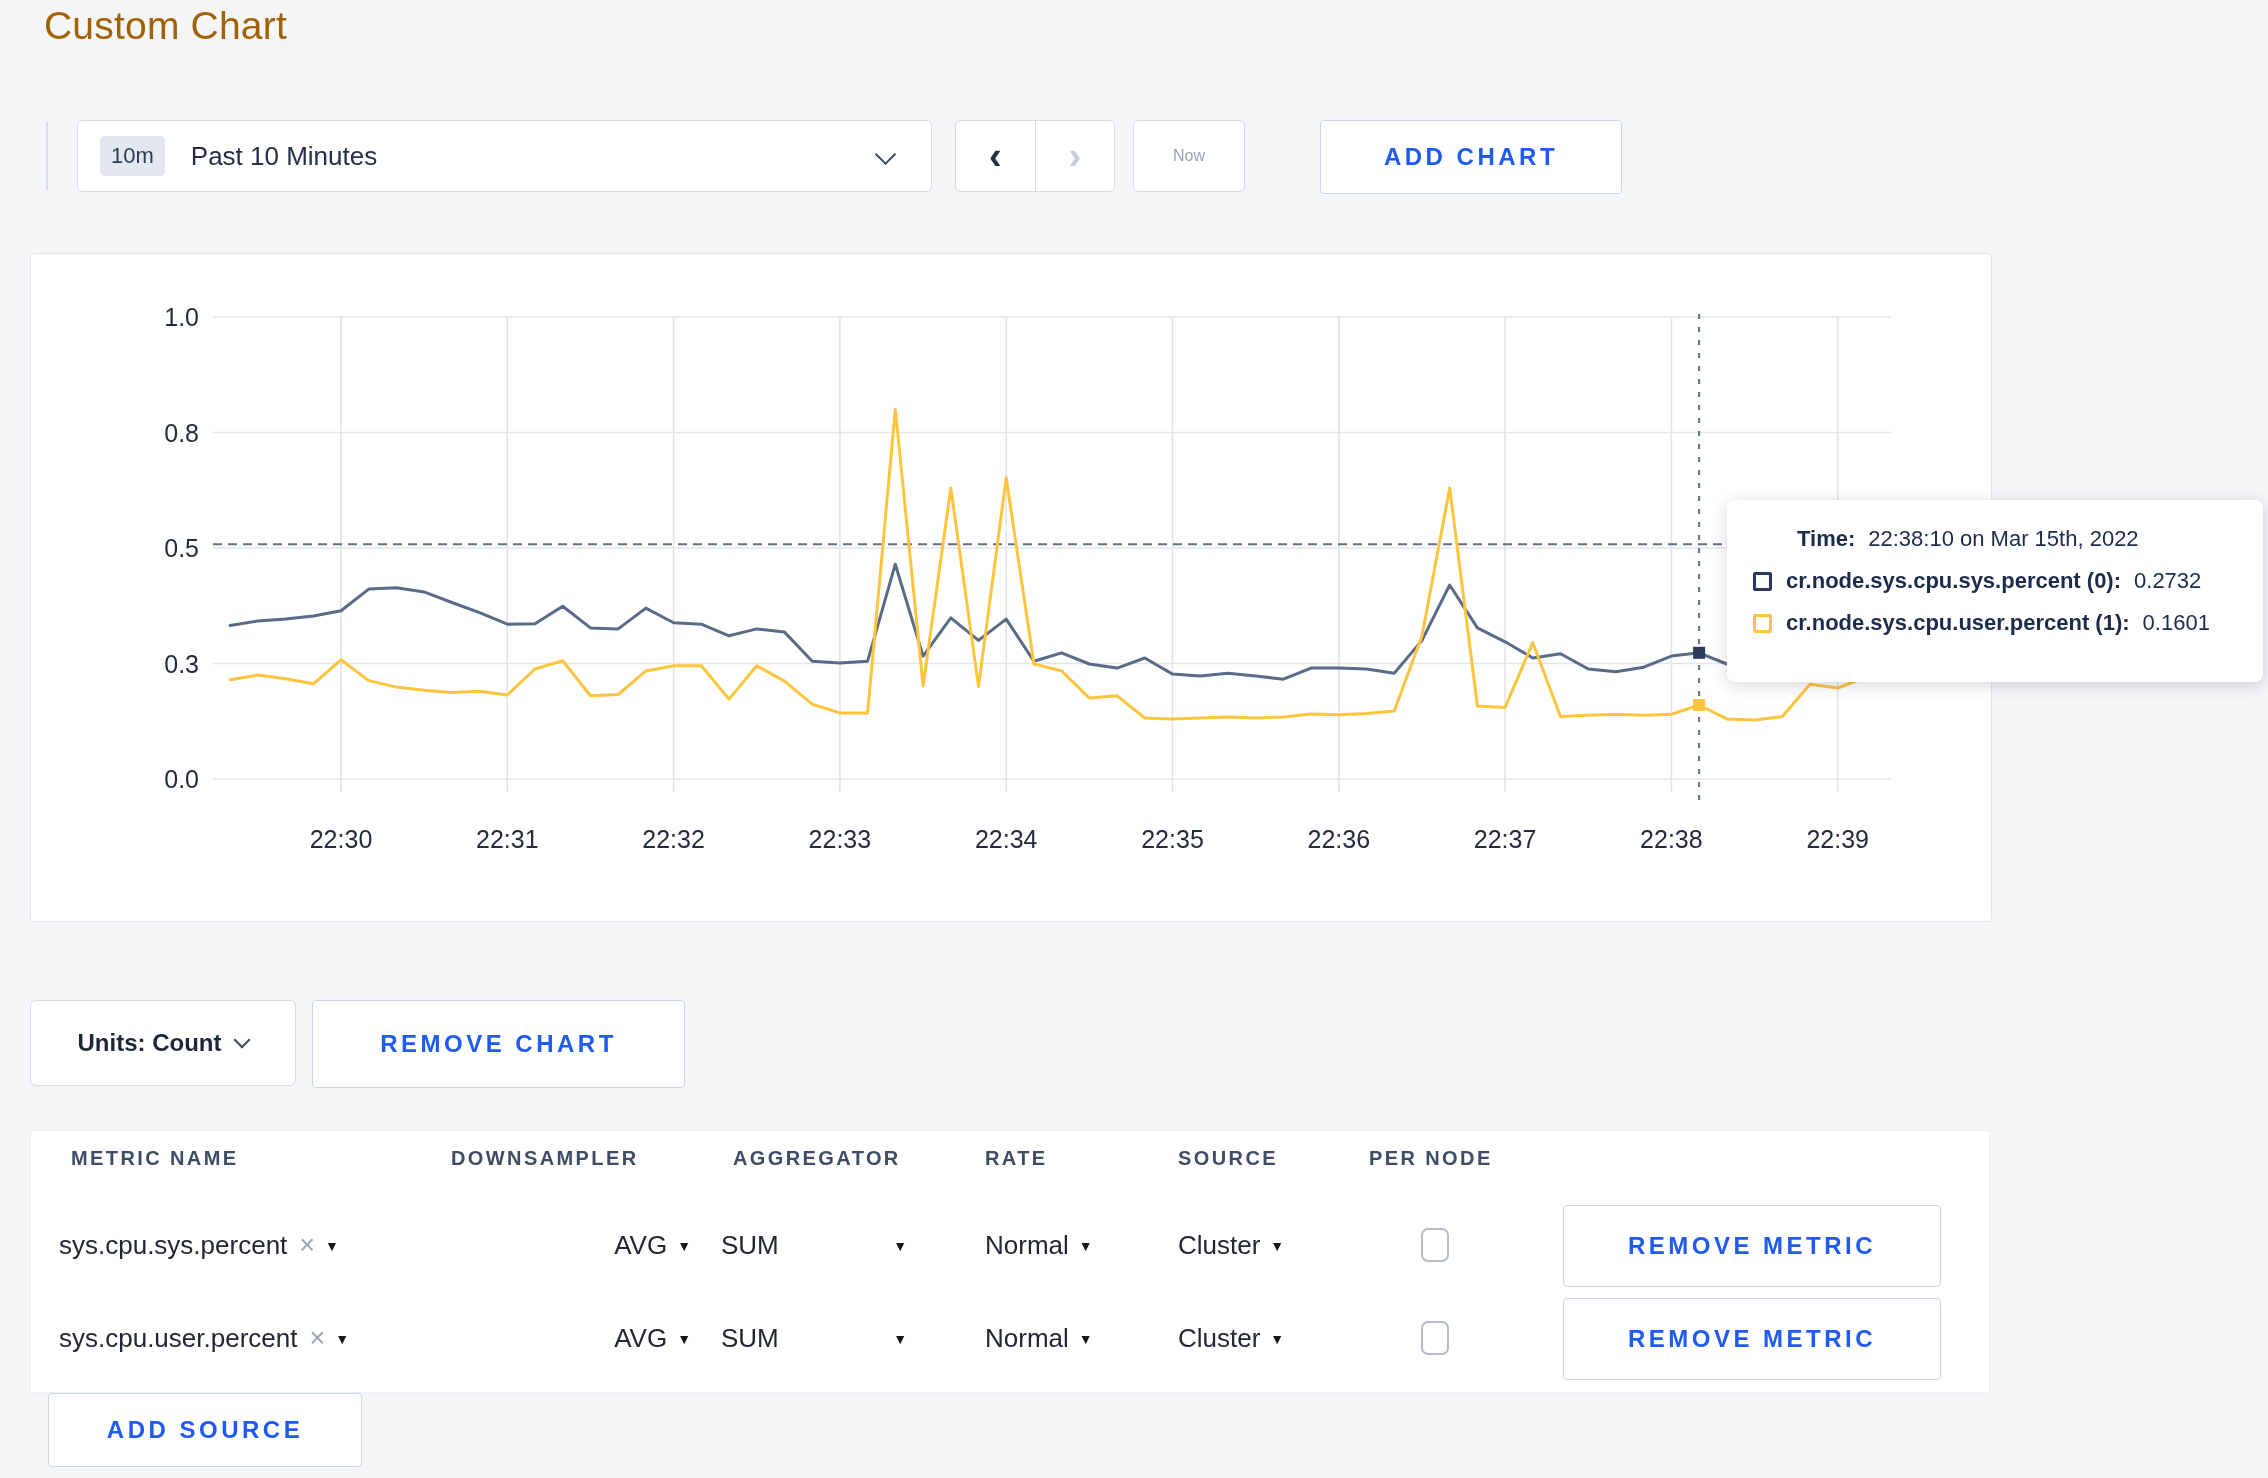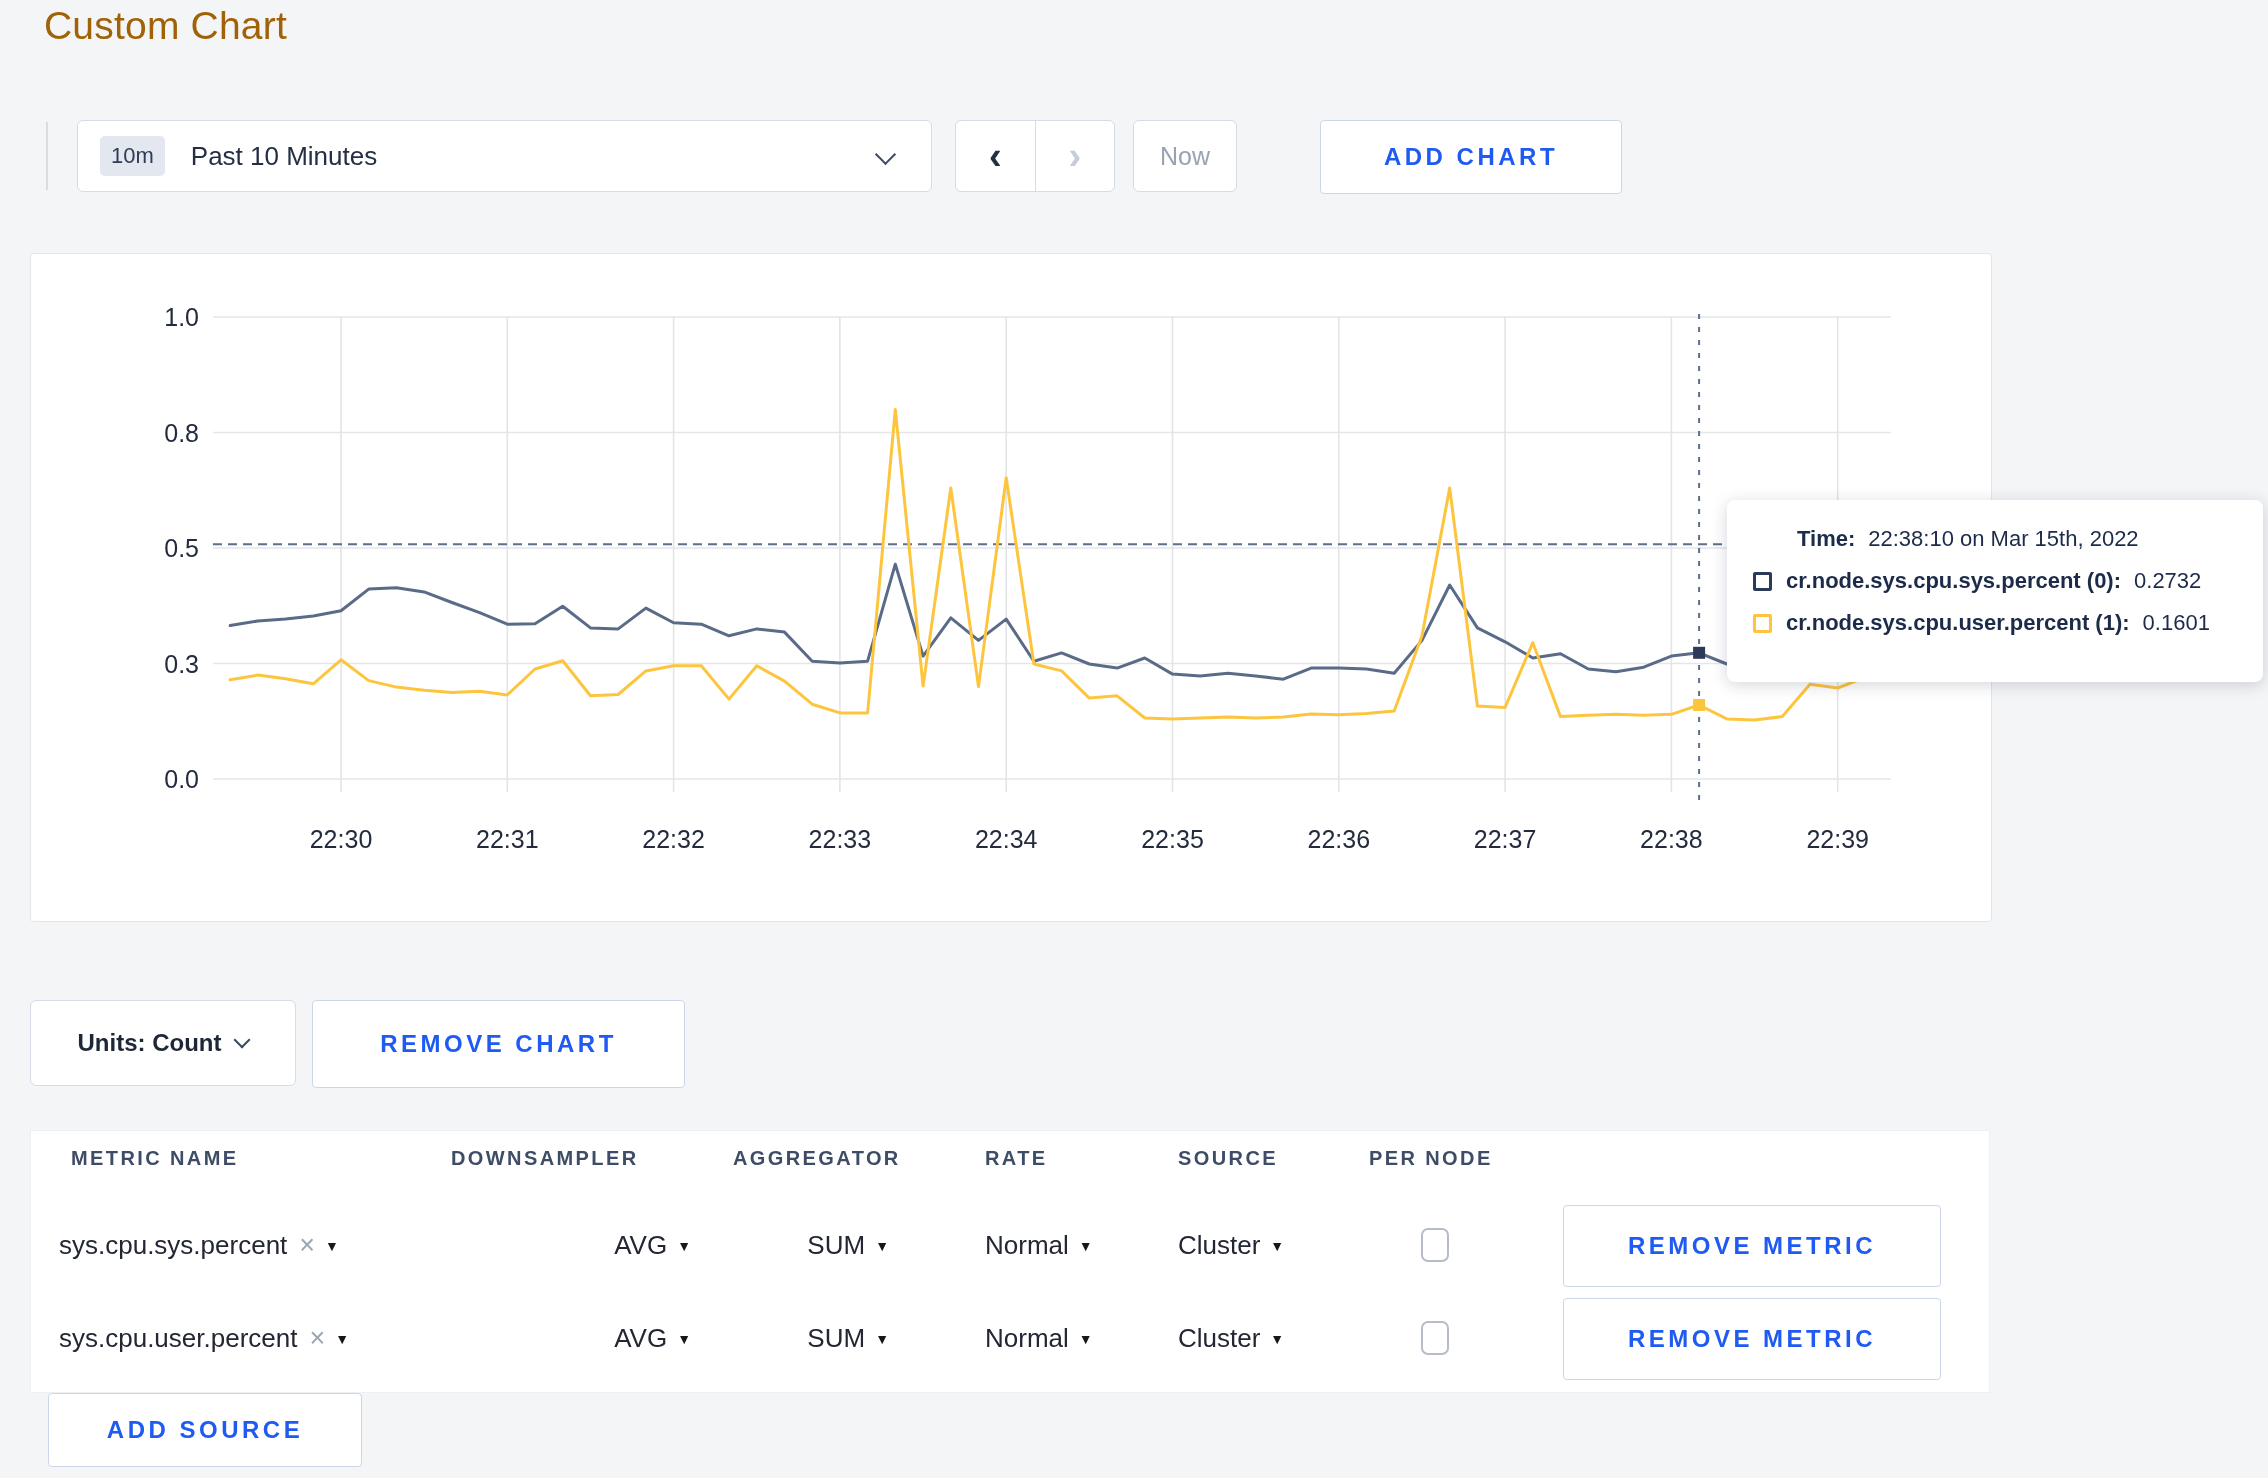--- a/index.html
+++ b/index.html
@@ -15,21 +15,21 @@
   .box{background:#fff;border:1.5px solid #d6dbe7;border-radius:6px;box-sizing:border-box}
   #time-range-select{left:77px;top:120px;width:855px;height:72px;display:flex;align-items:center;padding-left:22px;cursor:pointer}
   #time-range-badge{background:#e2e7f0;color:#2f3c55;font-weight:400;font-size:22px;border-radius:5px;padding:7px 11px}
   #time-range-label{margin-left:26px;font-size:26px;color:#242f45}
   .chev{width:13px;height:13px;border-right:2.3px solid #3c4963;border-bottom:2.3px solid #3c4963;transform:rotate(45deg)}
   #time-range-chevron{position:absolute;right:38px;top:26px}
   #pager{left:955px;top:120px;width:160px;height:72px;display:flex}
   .pager-cell{flex:1;display:flex;align-items:center;justify-content:center;font-size:38px;font-weight:700;cursor:pointer}
   #pager-prev{border-right:1.5px solid #d6dbe7;color:#242f45}
   #pager-next{color:#c6ccd8}
-  #now-button{left:1133px;top:120px;width:104px;height:72px;display:flex;align-items:center;justify-content:center;font-size:25px;color:#99a2b3;cursor:default}
+  #now-button{left:1133px;top:120px;width:112px;height:72px;display:flex;align-items:center;justify-content:center;font-size:16px;color:#99a2b3;cursor:default}
   .blue-text-btn{background:#fff;border:1.5px solid #ccd6ea;border-radius:4px;color:#1f5af2;
     font-size:24px;font-weight:700;letter-spacing:3.5px;display:flex;align-items:center;justify-content:center;cursor:pointer}
   #add-chart-button{left:1320px;top:120px;width:300px;height:72px}
   
   #chart-card{left:30px;top:253px;width:1960px;height:667px;background:#fff;border:1.5px solid #e2e5ec;border-radius:4px}
   #chart-plot{position:absolute;left:0;top:0;width:1960px;height:667px}
   
   #chart-tooltip{left:1727px;top:500px;width:536px;height:182px;background:#fff;border-radius:8px;
     box-shadow:0 3px 16px rgba(20,30,60,.18);padding:26px 0 0 26px;box-sizing:border-box;font-size:22px;color:#1c2b4a}
   .tt-row{display:flex;align-items:center;margin-bottom:16px;white-space:nowrap}
@@ -47,21 +47,21 @@
   #metrics-card{left:30px;top:1130px;width:1960px;height:263px;background:#fff;border:1px solid #eceff4;box-sizing:border-box}
   .hdr{position:absolute;top:16px;font-size:20px;font-weight:700;letter-spacing:2.4px;color:#3f4c66;white-space:nowrap}
   .mrow{position:absolute;left:0;width:100%;height:80px}
   #metric-row-1{top:74px}
   #metric-row-2{top:167px}
   .cell{position:absolute;top:50%;transform:translateY(-50%);display:flex;align-items:center;font-size:26px;color:#232733;cursor:pointer;white-space:nowrap}
   .caret{font-size:14px;color:#17171b;margin-left:10px}
   .close-x{color:#9aa6b4;font-size:27px;margin-left:12px;cursor:pointer}
   .c-metric{left:28px}
   .c-ds{left:428px;width:232px;justify-content:flex-end}
-  .c-agg{left:672px;width:186px;justify-content:flex-end}
+  .c-agg{left:690px;width:186px;justify-content:space-between}
   .c-rate{left:954px}
   .c-src{left:1147px}
   .c-cb{left:1390px}
   .checkbox{width:28px;height:34px;border:2.5px solid #b6bdc9;border-radius:7px;background:#fff;box-sizing:border-box;cursor:pointer}
   .remove-metric-btn{position:absolute;left:1532px;top:0;width:376px;height:80px}
   #add-metric-button{left:48px;top:1393px;width:312px;height:72px}
 </style>
 </head>
 <body>
 

